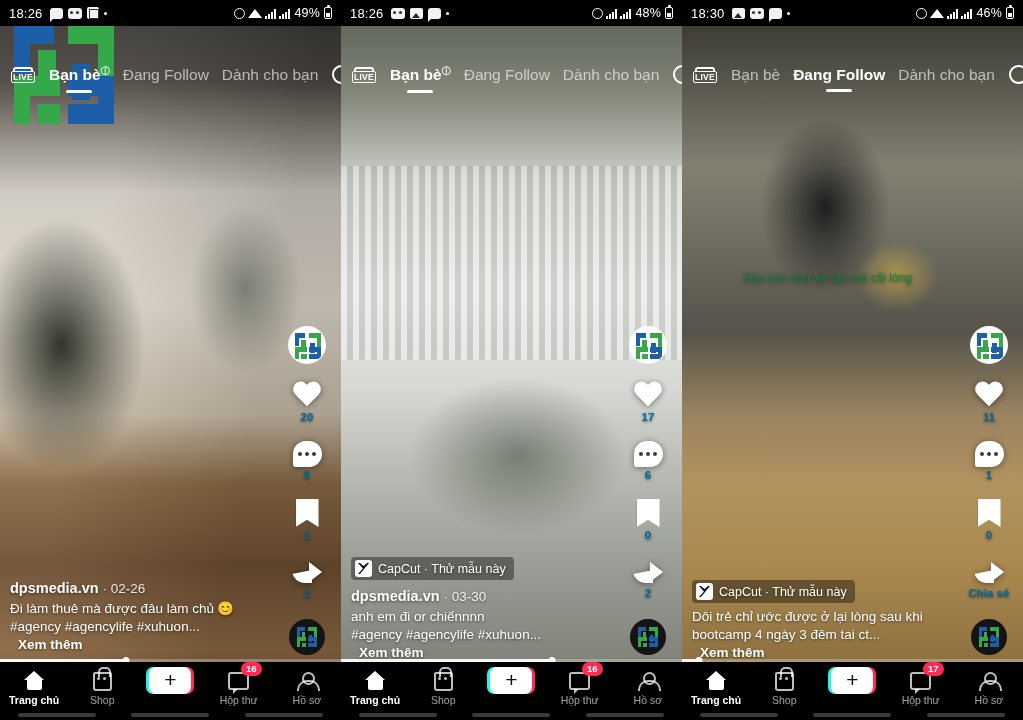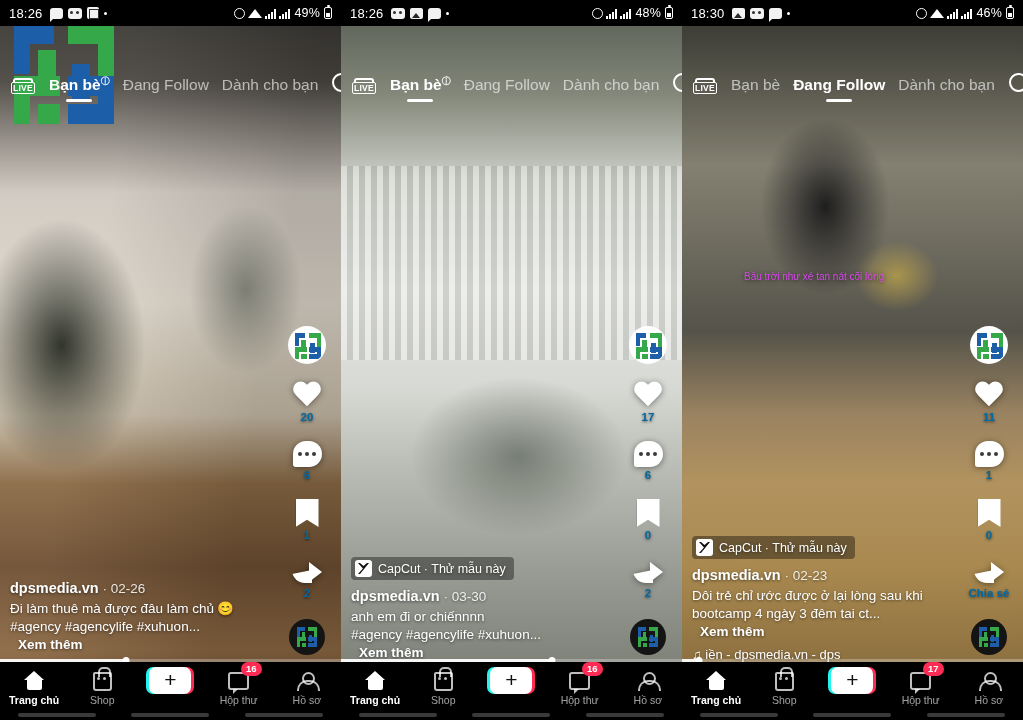--- a/index.html
+++ b/index.html
@@ -72,21 +72,21 @@
      linear-gradient(180deg,#4b4a42 0%,#6c6a5d 10%,#8b8878 20%,#6d6a5e 32%,#55534a 44%,#9a8361 56%,#b2935f 66%,#a9894f 78%,#8d7040 92%,#6f562f 100%); }
   .scene3:after{content:"";position:absolute;inset:0;
     background:
       radial-gradient(ellipse 95px 130px at 42% 26%, rgba(15,15,18,.85), transparent 68%),
       radial-gradient(ellipse 60px 50px at 63% 36%, rgba(225,190,70,.55), transparent 70%),
       linear-gradient(180deg, rgba(0,0,0,.18), rgba(0,0,0,0) 30%);}
 
   
   .topbar {
     position: absolute; top: 30px; left: 0; right: 4px; height: 38px; z-index: 30;
-    display: flex; align-items: flex-end; gap: 13px; padding: 0 10px;
+    display: flex; align-items: center; gap: 13px; padding: 0 10px;
     color: #fff;
   }
   .live-btn { display:flex; flex-direction:column; align-items:center; width:26px; flex:none; }
   .live-cap { width:20px;height:4px;border-top:2px solid #fff;border-left:2px solid #fff;border-right:2px solid #fff;
      border-radius:3px 3px 0 0; }
   .live-word { font-size:8.5px; font-weight:700; letter-spacing:.3px; border:1.6px solid #fff; border-radius:2px;
      padding:0 1px; line-height:10px; }
   .tab { font-size: 15.5px; color: rgba(255,255,255,.62); white-space: nowrap; position: relative; }
   .tab.active { color: #fff; font-weight: 700; }
   .tab.active .underline { position:absolute; left:50%; transform:translateX(-50%); bottom:-8px;
@@ -134,21 +134,21 @@
      border-radius:4px; padding:3px 8px 3px 4px; font-size:12.5px; color:#fff; }
   .cc-ico { width:17px;height:17px;background:#fff;border-radius:3px;position:relative;flex:none; }
   .cc-ico:before{content:"";position:absolute;inset:3px;background:#111;
      clip-path: polygon(0 0,45% 50%,0 100%,18% 100%,100% 0,82% 0,50% 28%,18% 0);}
   .cap-user { font-size:14.5px; font-weight:700; margin-top:7px; }
   .cap-date { font-weight:400; font-size:13.5px; opacity:.85; }
   .cap-text { font-size:13.5px; line-height:18px; margin-top:4px; }
   .cap-more { font-size:13.5px; color:#fff; font-weight:600; display:inline-block; margin-left:8px; }
   .cap-music { font-size:13px; margin-top:6px; display:flex; align-items:center; gap:5px; white-space:nowrap; }
 
-  .overlay-sub { position:absolute; z-index:27; color:#d946ef; font-size:10px;
+  .overlay-sub { position:absolute; z-index:27; color:#15803d; font-size:12px;
      text-shadow: 0 1px 4px rgba(0,0,0,.6); }
 
   
   .progress { position:absolute; left:0; right:0; bottom:0; height:3px; background:rgba(255,255,255,.28); z-index:29; }
   .progress .fill { height:100%; background:rgba(255,255,255,.9); }
   .progress .knob { position:absolute; top:-2px; width:7px;height:7px;border-radius:50%;background:#fff;
      transform:translateX(-50%); }
 
   
   .bottomnav { position:absolute; bottom:0; left:0; right:0; height:58px; background:#000; z-index:35;
@@ -592,24 +592,24 @@
               <div class="lg-b" style="left: 16.8px; top: 10.4px; width: 3.2px; height: 9.6px; background: rgb(28, 95, 168);"></div>
               <div class="lg-b" style="left: 10.8px; top: 16px; width: 6px; height: 4px; background: rgb(28, 95, 168);"></div>
               <div class="lg-b" style="left: 4.8px; top: 5.2px; width: 3.6px; height: 6.8px; background: rgb(53, 168, 74);"></div>
               <div class="lg-b" style="left: 11.6px; top: 8px; width: 3.6px; height: 7.2px; background: rgb(28, 95, 168);"></div>
             </div>
           </div>
         </div>
         <div class="caption" style="bottom: 58px;"><div class="capcut-badge">
             <span class="cc-ico"></span>
             <span>CapCut · Thử mẫu này</span>
-          </div><div class="cap-user">dpsmedia.vn<span class="cap-date">  ·  02-23</span></div><div class="cap-text">
+          </div><div class="cap-text">
             <div>Dôi trẻ chỉ ước được ở lại lòng sau khi</div>
             <div><span>bootcamp 4 ngày 3 đêm tai ct...</span><span class="cap-more">Xem thêm</span></div>
-          </div><div class="cap-music">♫ iền - dpsmedia.vn - dps</div></div>
+          </div></div>
         <div class="progress" style="bottom: 58px;">
           <div class="fill" style="width: 5%;"></div>
           <div class="knob" style="left: 5%;"></div>
         </div>
       </div>
       <div class="bottomnav">
         <div class="nav-item active">
           <div class="nav-ico">
             <div class="home"></div>
           </div>

